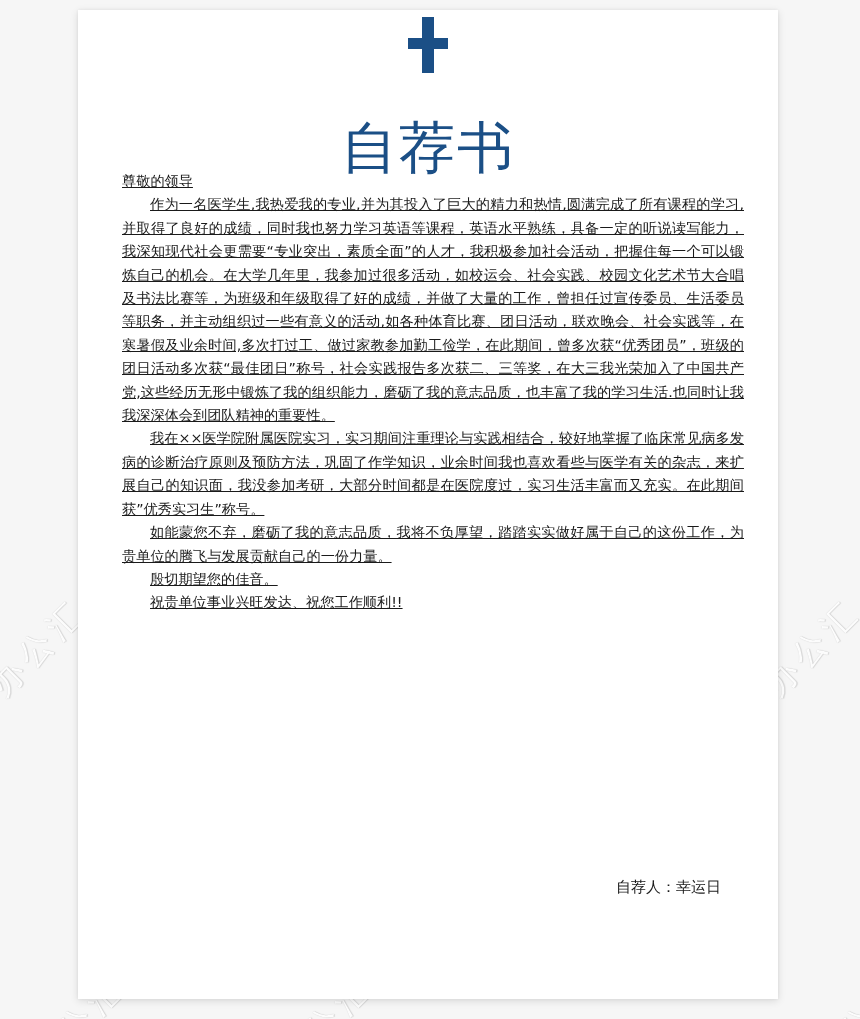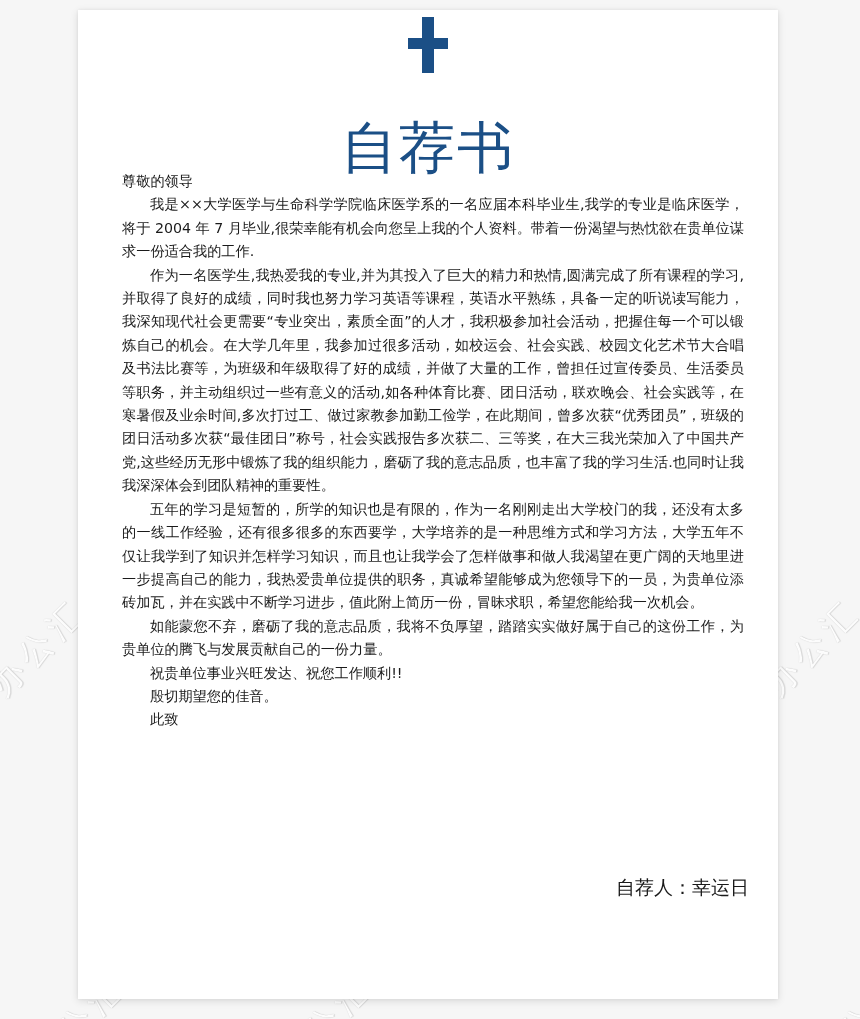--- a/index.html
+++ b/index.html
@@ -61,32 +61,33 @@
     }
     .body-text {
       position: absolute;
       left: 44px;
       top: 160px;
       width: 622px;
       font-size: 14.2px;
       line-height: 23.4px;
       color: #1a1a1a;
       text-align: justify;
+      text-decoration: underline;
     }
     .body-text p {
       margin: 0;
     }
     .indent {
       text-indent: 28px;
     }
     .signature {
       position: absolute;
       left: 538px;
       top: 866px;
-      font-size: 19px;
+      font-size: 15px;
       line-height: 22px;
       color: #1a1a1a;
     }
     .watermark {
       position: absolute;
       font-size: 34px;
       color: rgba(255,255,255,0.95);
       text-shadow: 0 0 1px rgba(0,0,0,0.18), 1px 1px 1px rgba(0,0,0,0.10);
       transform: rotate(-45deg);
       letter-spacing: 6px;
@@ -107,23 +108,21 @@
 
   <div class="cross">
     <div class="v"></div>
     <div class="h"></div>
   </div>
 
   <h1 class="title">自荐书</h1>
 
   <div class="body-text">
     <p>尊敬的领导</p>
-    <p class="indent">我是××大学医学与生命科学学院临床医学系的一名应届本科毕业生,我学的专业是临床医学，将于 2004 年 7 月毕业,很荣幸能有机会向您呈上我的个人资料。带着一份渴望与热忱欲在贵单位谋求一份适合我的工作.</p>
     <p class="indent">作为一名医学生,我热爱我的专业,并为其投入了巨大的精力和热情,圆满完成了所有课程的学习,并取得了良好的成绩，同时我也努力学习英语等课程，英语水平熟练，具备一定的听说读写能力，我深知现代社会更需要“专业突出，素质全面”的人才，我积极参加社会活动，把握住每一个可以锻炼自己的机会。在大学几年里，我参加过很多活动，如校运会、社会实践、校园文化艺术节大合唱及书法比赛等，为班级和年级取得了好的成绩，并做了大量的工作，曾担任过宣传委员、生活委员等职务，并主动组织过一些有意义的活动,如各种体育比赛、团日活动，联欢晚会、社会实践等，在寒暑假及业余时间,多次打过工、做过家教参加勤工俭学，在此期间，曾多次获“优秀团员”，班级的团日活动多次获“最佳团日”称号，社会实践报告多次获二、三等奖，在大三我光荣加入了中国共产党,这些经历无形中锻炼了我的组织能力，磨砺了我的意志品质，也丰富了我的学习生活.也同时让我我深深体会到团队精神的重要性。</p>
-    <p class="indent">五年的学习是短暂的，所学的知识也是有限的，作为一名刚刚走出大学校门的我，还没有太多的一线工作经验，还有很多很多的东西要学，大学培养的是一种思维方式和学习方法，大学五年不仅让我学到了知识并怎样学习知识，而且也让我学会了怎样做事和做人我渴望在更广阔的天地里进一步提高自己的能力，我热爱贵单位提供的职务，真诚希望能够成为您领导下的一员，为贵单位添砖加瓦，并在实践中不断学习进步，值此附上简历一份，冒昧求职，希望您能给我一次机会。</p>
+    <p class="indent">我在××医学院附属医院实习，实习期间注重理论与实践相结合，较好地掌握了临床常见病多发病的诊断治疗原则及预防方法，巩固了作学知识，业余时间我也喜欢看些与医学有关的杂志，来扩展自己的知识面，我没参加考研，大部分时间都是在医院度过，实习生活丰富而又充实。在此期间获”优秀实习生”称号。</p>
     <p class="indent">如能蒙您不弃，磨砺了我的意志品质，我将不负厚望，踏踏实实做好属于自己的这份工作，为贵单位的腾飞与发展贡献自己的一份力量。</p>
+    <p class="indent">殷切期望您的佳音。</p>
     <p class="indent">祝贵单位事业兴旺发达、祝您工作顺利!!</p>
-    <p class="indent">殷切期望您的佳音。</p>
-    <p class="indent">此致</p>
   </div>
 
   <div class="signature">自荐人：幸运日</div>
 </div>
 
 </body></html>

